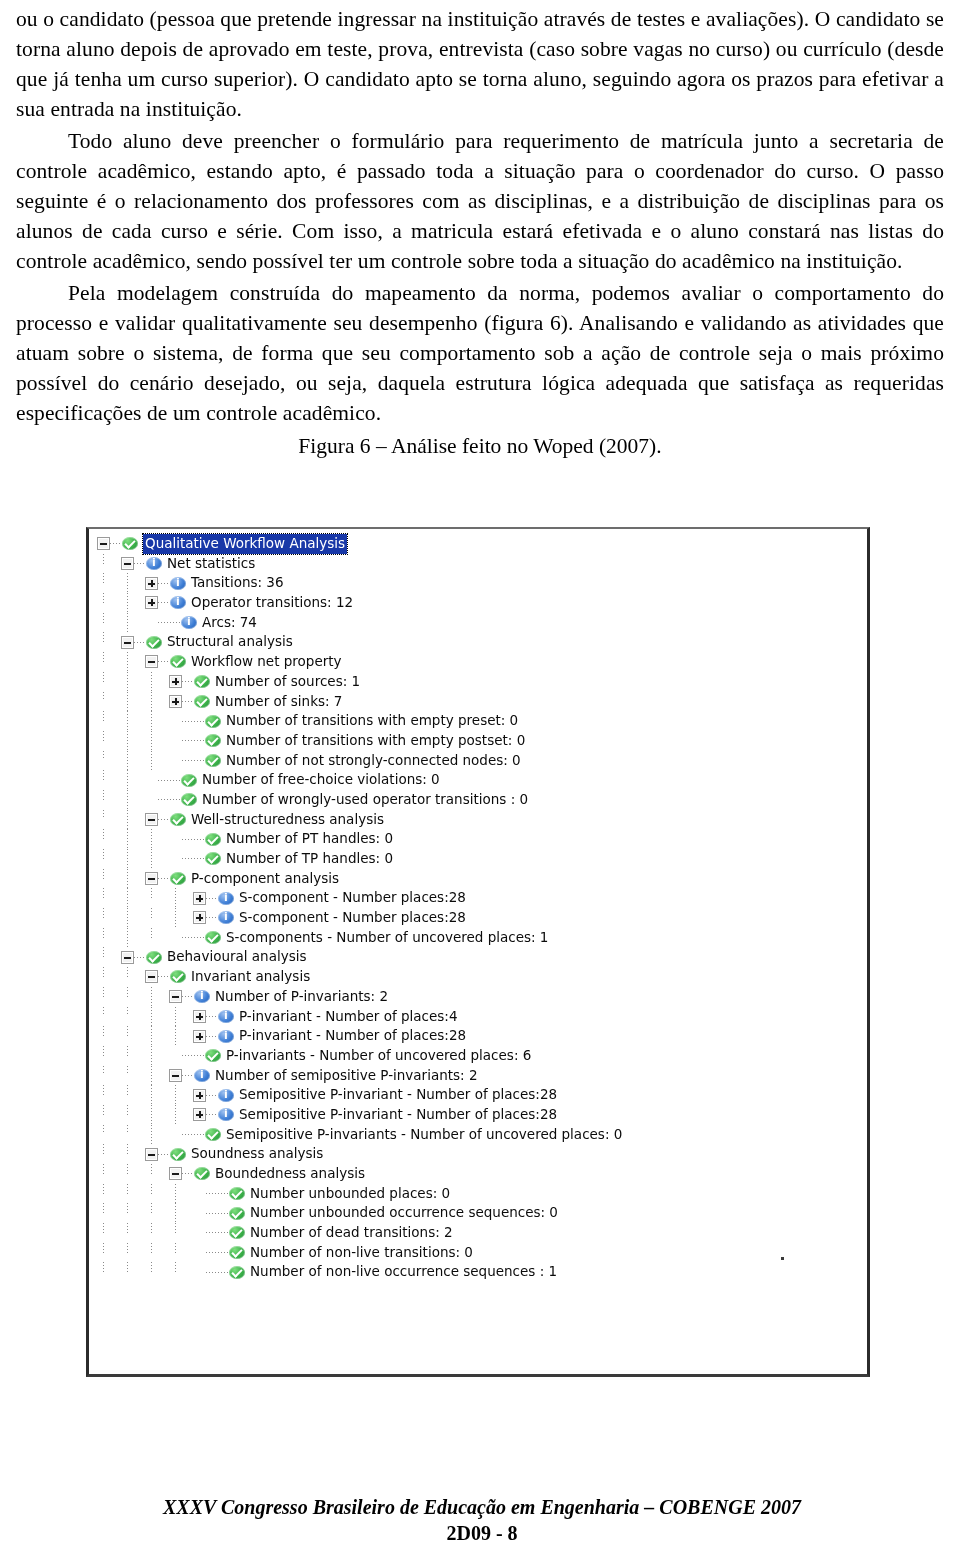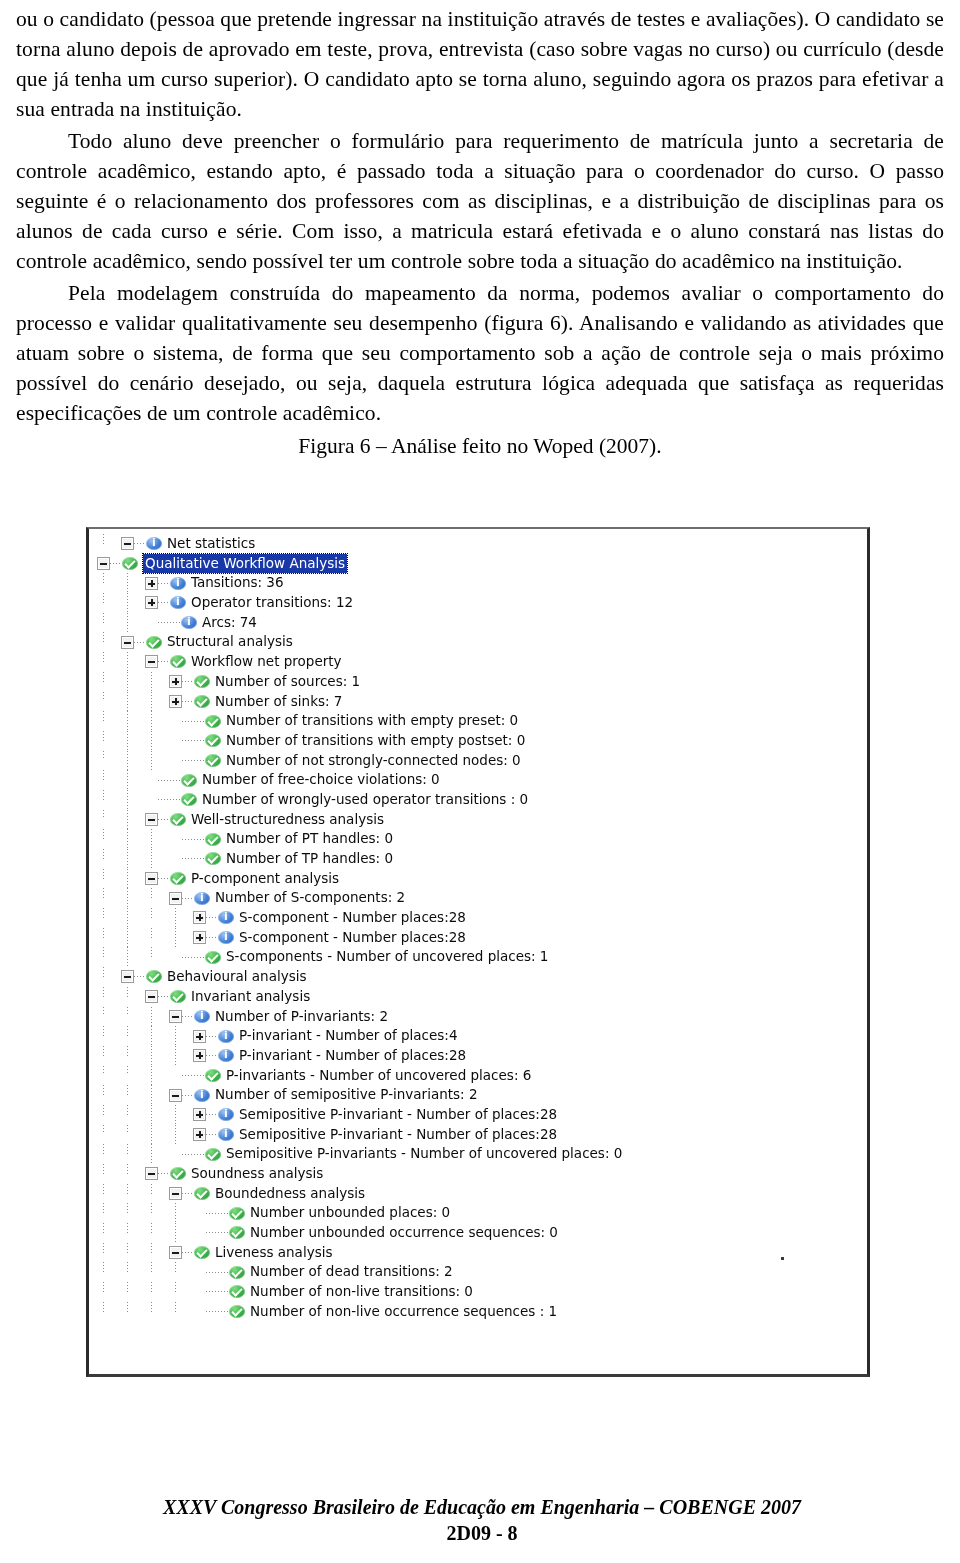--- a/index.html
+++ b/index.html
@@ -164,41 +164,41 @@
 
 <div class="doc">
   <p class="para">ou o candidato (pessoa que pretende ingressar na instituição através de testes e avaliações). O candidato se torna aluno depois de aprovado em teste, prova, entrevista (caso sobre vagas no curso) ou currículo (desde que já tenha um curso superior). O candidato apto se torna aluno, seguindo agora os prazos para efetivar a sua entrada na instituição.</p>
   <p class="para indent">Todo aluno deve preencher o formulário para requerimento de matrícula junto a secretaria de controle acadêmico, estando apto, é passado toda a situação para o coordenador do curso. O passo seguinte é o relacionamento dos professores com as disciplinas, e a distribuição de disciplinas para os alunos de cada curso e série. Com isso, a matricula estará efetivada e o aluno constará nas listas do controle acadêmico, sendo possível ter um controle sobre toda a situação do acadêmico na instituição.</p>
   <p class="para indent">Pela modelagem construída do mapeamento da norma, podemos avaliar o comportamento do processo e validar qualitativamente seu desempenho (figura 6). Analisando e validando as atividades que atuam sobre o sistema, de forma que seu comportamento sob a ação de controle seja o mais próximo possível do cenário desejado, ou seja, daquela estrutura lógica adequada que satisfaça as requeridas especificações de um controle acadêmico.</p>
   <div class="figcap">Figura 6 – Análise feito no Woped (2007).</div>
 </div>
 
 <div class="figure-frame">
   <div class="tree" id="tree">
-      <div class="row">
-        <div class="guides">
-          <div class="vline half" style="left: 14px;"></div>
-        </div>
-        <div class="spacer" style="width: 32px;"></div>
-        <div class="exp"></div>
-        <div class="hdash"></div>
-        <div class="ico info"></div>
-        <span class="lbl">Net statistics</span>
-      </div>
       <div class="row selected">
         <div class="guides"></div>
         <div class="spacer" style="width: 8px;"></div>
         <div class="exp"></div>
         <div class="hdash"></div>
         <div class="ico ok"></div>
         <span class="lbl">Qualitative Workflow Analysis</span>
       </div>
       <div class="row">
         <div class="guides">
           <div class="vline half" style="left: 14px;"></div>
+        </div>
+        <div class="spacer" style="width: 32px;"></div>
+        <div class="exp"></div>
+        <div class="hdash"></div>
+        <div class="ico info"></div>
+        <span class="lbl">Net statistics</span>
+      </div>
+      <div class="row">
+        <div class="guides">
+          <div class="vline half" style="left: 14px;"></div>
           <div class="vline" style="left: 38px;"></div>
         </div>
         <div class="spacer" style="width: 56px;"></div>
         <div class="exp plus"></div>
         <div class="hdash"></div>
         <div class="ico info"></div>
         <span class="lbl">Tansitions: 36</span>
       </div>
       <div class="row">
         <div class="guides">
@@ -369,32 +369,20 @@
         <div class="exp"></div>
         <div class="hdash"></div>
         <div class="ico ok"></div>
         <span class="lbl">P-component analysis</span>
       </div>
       <div class="row">
         <div class="guides">
           <div class="vline half" style="left: 14px;"></div>
           <div class="vline" style="left: 38px;"></div>
           <div class="vline half" style="left: 62px;"></div>
-        </div>
-        <div class="spacer" style="width: 80px;"></div>
-        <div class="exp"></div>
-        <div class="hdash"></div>
-        <div class="ico info"></div>
-        <span class="lbl">Number of S-components: 2</span>
-      </div>
-      <div class="row">
-        <div class="guides">
-          <div class="vline half" style="left: 14px;"></div>
-          <div class="vline" style="left: 38px;"></div>
-          <div class="vline half" style="left: 62px;"></div>
           <div class="vline" style="left: 86px;"></div>
         </div>
         <div class="spacer" style="width: 104px;"></div>
         <div class="exp plus"></div>
         <div class="hdash"></div>
         <div class="ico info"></div>
         <span class="lbl">S-component - Number places:28</span>
       </div>
       <div class="row">
         <div class="guides">
@@ -583,32 +571,20 @@
           <div class="vline half" style="left: 14px;"></div>
           <div class="vline half" style="left: 38px;"></div>
           <div class="vline half" style="left: 62px;"></div>
           <div class="vline" style="left: 86px;"></div>
         </div>
         <div class="spacer" style="width: 104px;"></div>
         <div class="spacer" style="width: 13px;"></div>
         <div class="hdash long"></div>
         <div class="ico ok"></div>
         <span class="lbl">Number unbounded occurrence sequences: 0</span>
-      </div>
-      <div class="row">
-        <div class="guides">
-          <div class="vline half" style="left: 14px;"></div>
-          <div class="vline half" style="left: 38px;"></div>
-          <div class="vline half" style="left: 62px;"></div>
-        </div>
-        <div class="spacer" style="width: 80px;"></div>
-        <div class="exp"></div>
-        <div class="hdash"></div>
-        <div class="ico ok"></div>
-        <span class="lbl">Liveness analysis</span>
       </div>
       <div class="row">
         <div class="guides">
           <div class="vline half" style="left: 14px;"></div>
           <div class="vline half" style="left: 38px;"></div>
           <div class="vline half" style="left: 62px;"></div>
           <div class="vline half" style="left: 86px;"></div>
         </div>
         <div class="spacer" style="width: 104px;"></div>
         <div class="spacer" style="width: 13px;"></div>

